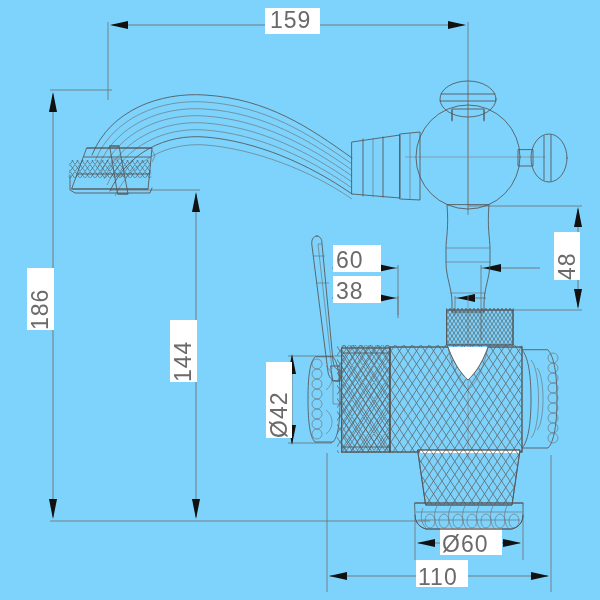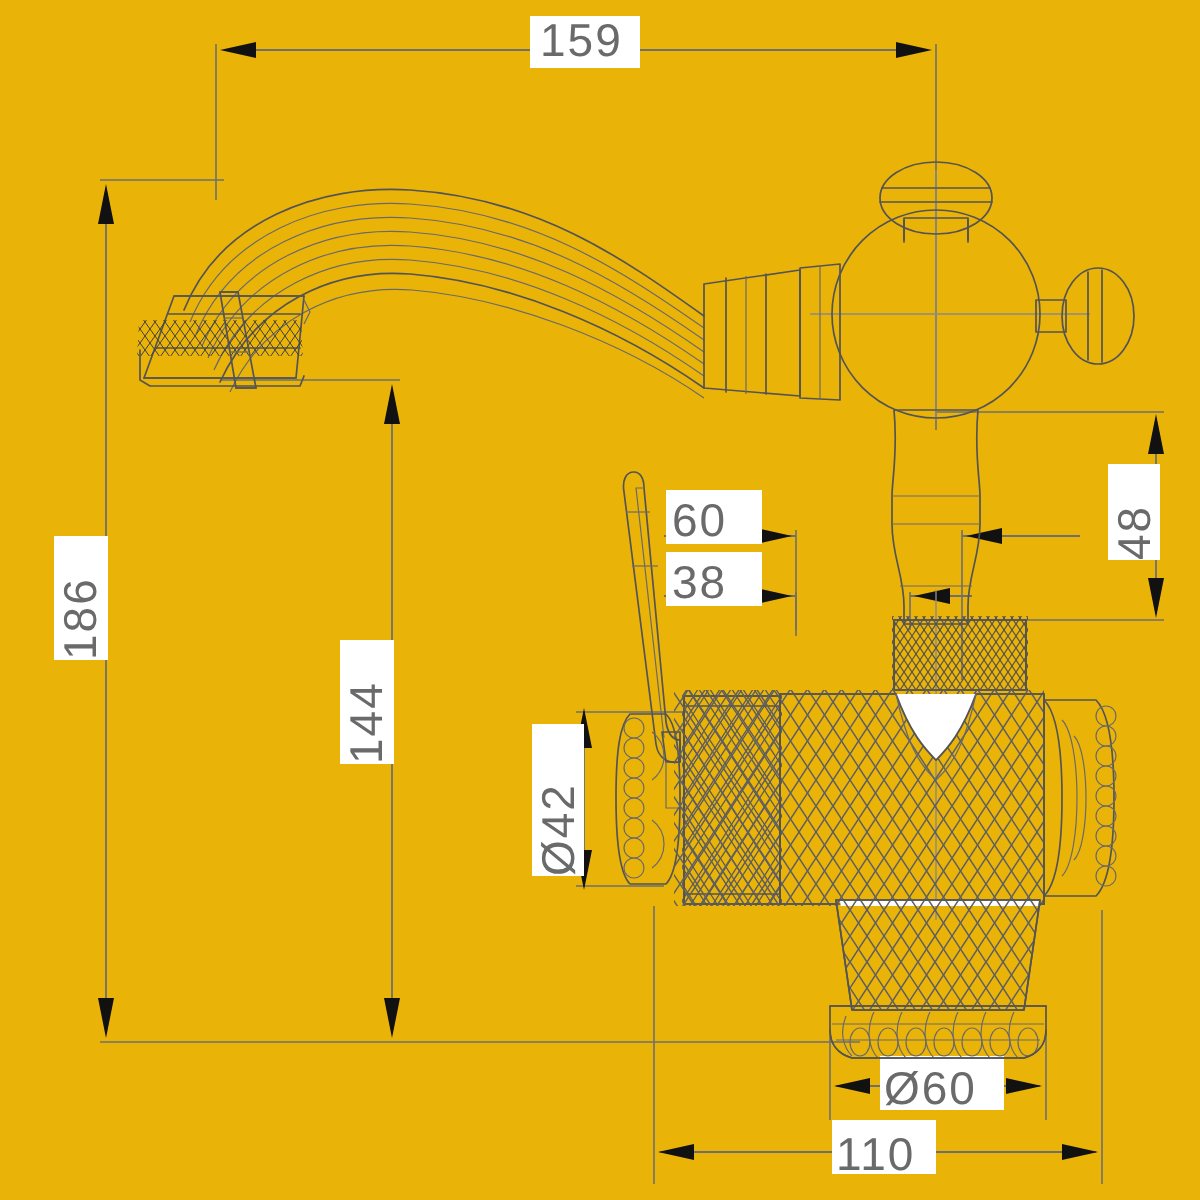--- a/index.html
+++ b/index.html
@@ -7,21 +7,21 @@
     padding: 0;
     background: #ffffff;
   }
   body {
     font-family: "Liberation Sans", sans-serif;
   }
   #canvas-wrap {
     position: relative;
     width: 600px;
     height: 600px;
-    background: #eab308;
+    background: #7dd3fc;
     overflow: hidden;
   }
   svg.drawing {
     display: block;
     width: 600px;
     height: 600px;
   }
   .dim-line, .ext-line {
     stroke: #6f6f6f;
     stroke-width: 0.9;

